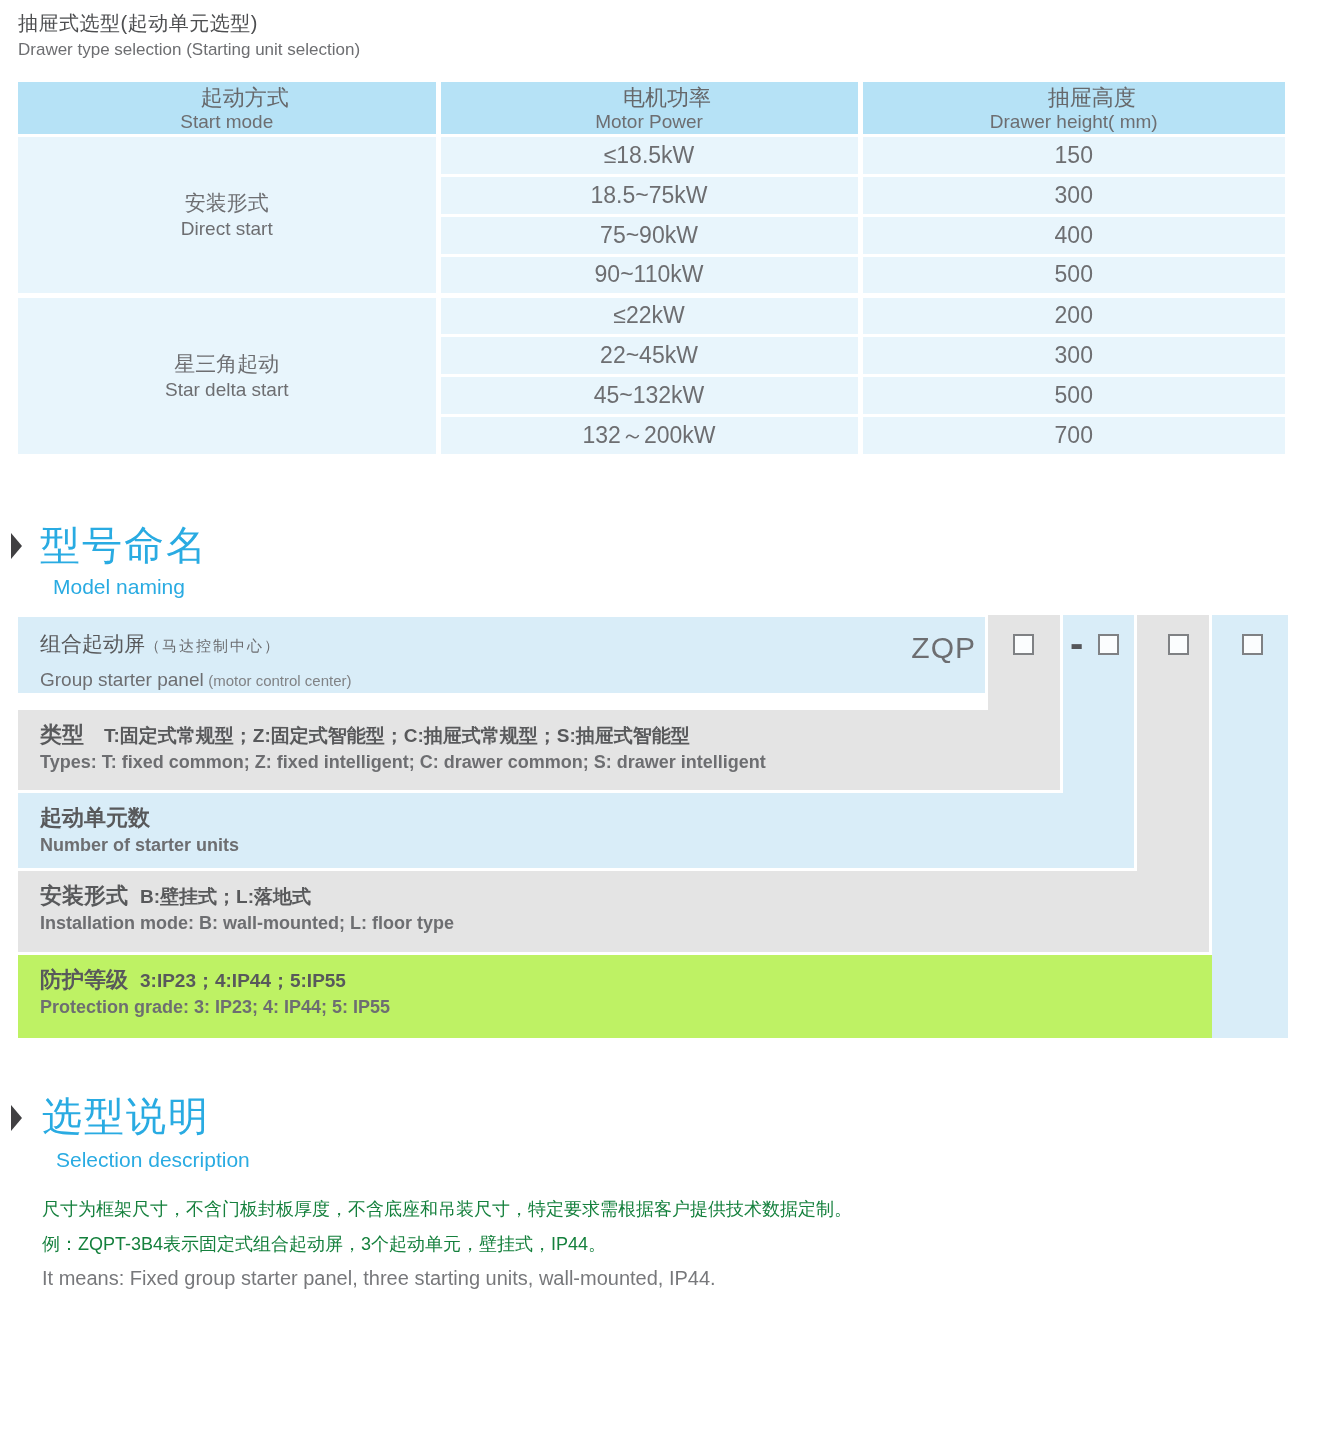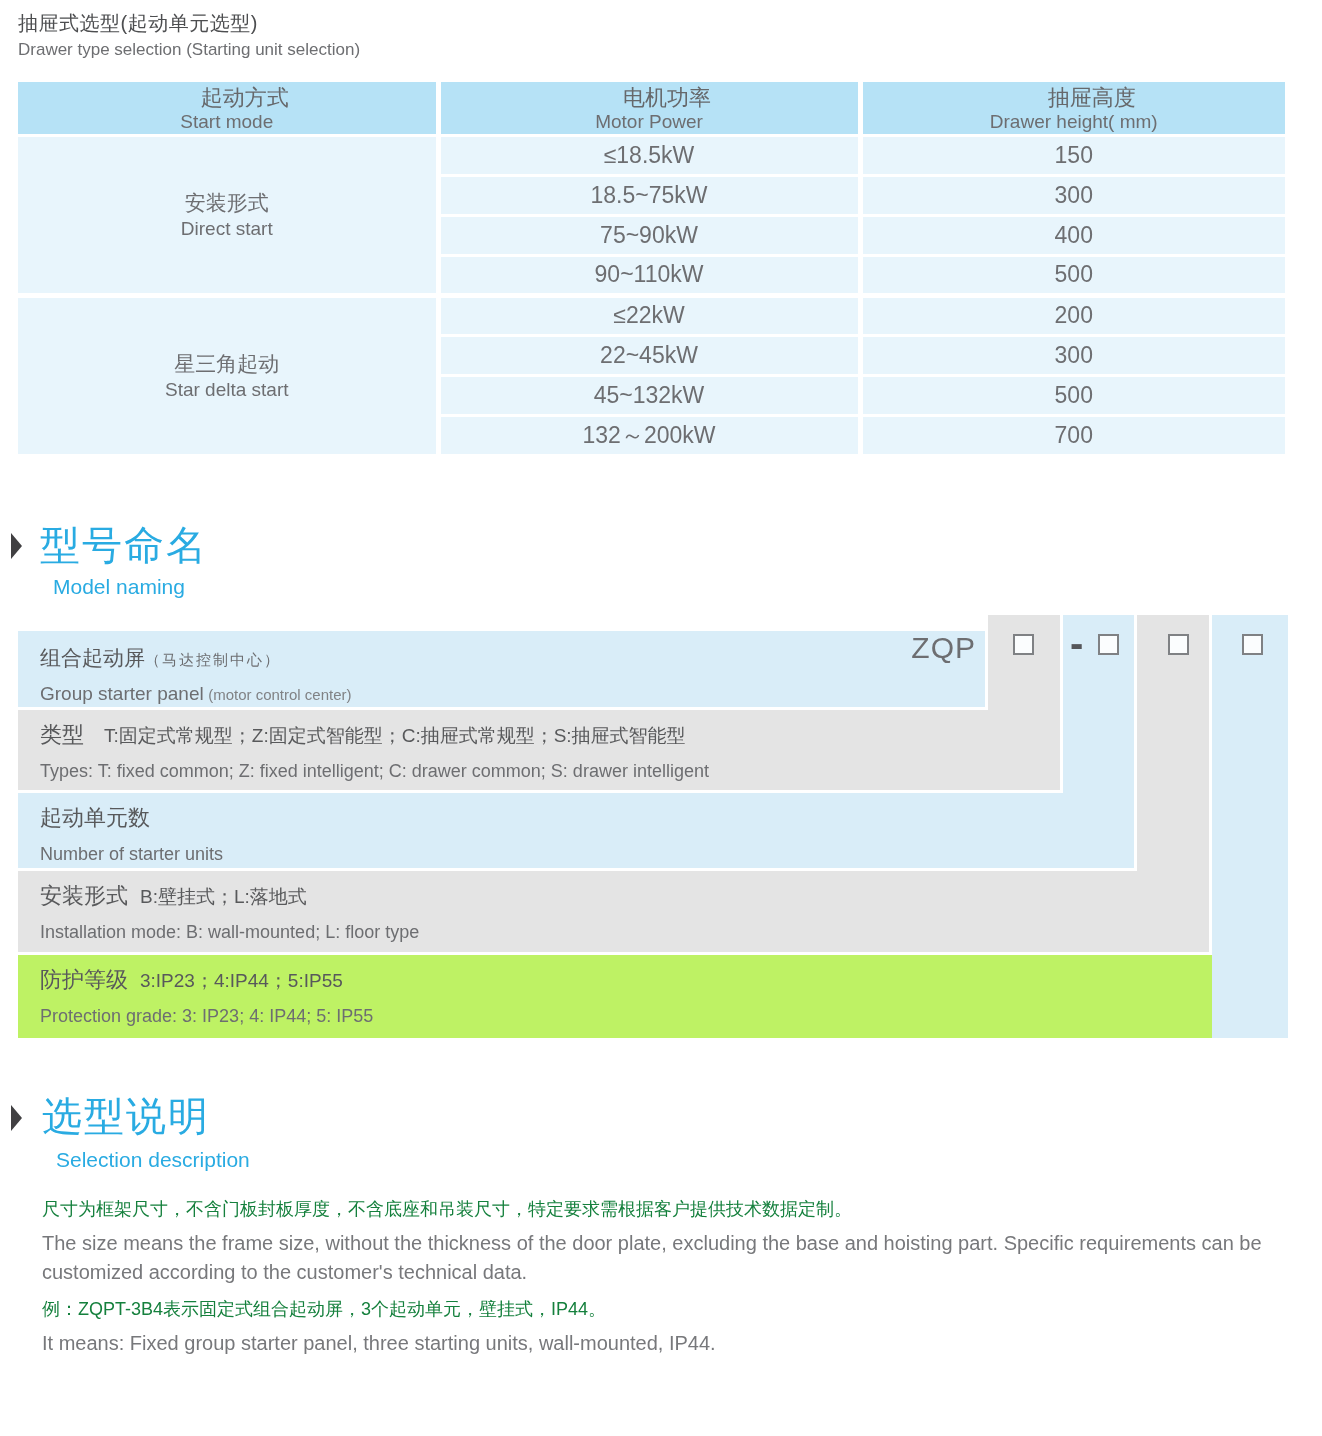--- a/index.html
+++ b/index.html
@@ -34,21 +34,21 @@
   .sec-zh { position:absolute; font-size:40px; color:#29abe2; letter-spacing:2px; line-height:48px; }
   .sec-en { position:absolute; font-size:21px; color:#29abe2; }
   #model-heading-zh { left:40px; top:521px; }
   #model-heading-en { left:53px; top:575px; }
   #sel-heading-zh { left:42px; top:1092px; }
   #sel-heading-en { left:56px; top:1148px; }
 
   
   .diagram { position:absolute; left:18px; top:615px; width:1270px; height:423px; }
   .band { position:absolute; left:0; }
-  #band1 { top:16px;     height:76px; width:970px;  background:#d9edf8; }
+  #band1 { top:2px;     height:76px; width:970px;  background:#d9edf8; }
   #band2 { top:95px;  height:80px; width:1045px; background:#e4e4e4; }
   #band3 { top:178px; height:75px; width:1069px; background:#d9edf8; }
   #band4 { top:256px; height:81px; width:1194px; background:#e4e4e4; }
   #band5 { top:340px; height:83px; width:1270px; background:#bef264; }
   .stripe { position:absolute; top:0; }
   #stripe1 { left:970px;  width:75px; height:175px; background:#e4e4e4; }
   #stripe2 { left:1045px; width:74px; height:253px; background:#d9edf8; }
   #stripe3 { left:1119px; width:75px; height:337px; background:#e4e4e4; }
   #stripe4 { left:1194px; width:76px; height:423px; background:#d9edf8; }
   .vline { position:absolute; top:0; width:3px; background:#ffffff; }
@@ -57,24 +57,24 @@
   #v3 { left:1116px; height:253px; }
   #v4 { left:1191px; height:337px; }
 
   .band-inner { padding:13px 0 0 22px; }
   .b1-zh-main { font-size:21px; color:#58595b; }
   .b1-zh-paren { font-size:15px; color:#6d6e71; letter-spacing:2px; }
   .b1-line2 { margin-top:11px; }
   .b1-en-main { font-size:19px; color:#6d6e71; }
   .b1-en-paren { font-size:15px; color:#808285; }
 
-  .band-inner2 { padding:10px 0 0 22px; }
+  .band-inner2 { padding:10px 0 0 22px;font-weight:bold; }
   .band-label { font-size:22px; color:#58595b; }
   .band-desc { font-size:19px; color:#58595b; margin-left:20px; }
-  .band-en { font-size:18px; color:#6d6e71; margin-top:11px; }
+  .band-en { font-size:18px; color:#6d6e71; margin-top:2px; }
 
   .code-prefix { position:absolute; left:880px; top:16px; width:78px; text-align:right; font-size:30px; color:#6d6e71; letter-spacing:1px; }
   .code-box { position:absolute; top:19px; width:21px; height:21px; border:2px solid #7f8184; background:#fbfdfe; }
   #box1 { left:995px; } #box2 { left:1080px; } #box3 { left:1150px; } #box4 { left:1224px; }
   .code-dash { position:absolute; left:1052px; top:13px; font-size:40px; font-weight:700; color:#55565a; line-height:30px; }
 
   
   .desc-paragraphs { position:absolute; left:42px; top:1194px; width:1246px; }
   .para-zh { font-size:18px; line-height:31px; color:#15803d; margin-bottom:4px; }
   .para-en { font-size:20px; line-height:29px; color:#77787b; margin-bottom:7px; }
@@ -218,18 +218,17 @@
     <div class="code-box" id="box3"></div>
     <div class="code-box" id="box4"></div>
   </div>
 
   <div class="tri" id="tri-sel"></div>
   <div class="sec-zh" id="sel-heading-zh">选型说明</div>
   <div class="sec-en" id="sel-heading-en">Selection description</div>
 
   <div class="desc-paragraphs">
     <div class="para-zh">尺寸为框架尺寸，不含门板封板厚度，不含底座和吊装尺寸，特定要求需根据客户提供技术数据定制。</div>
-    <div class="para-en">The size means the frame size, without the thickness of the door plate, excluding the base and hoisting part. Specific requirements can be customized according to the customer's technical data.</div>
     <div class="para-zh">例：ZQPT-3B4表示固定式组合起动屏，3个起动单元，壁挂式，IP44。</div>
     <div class="para-en">It means: Fixed group starter panel, three starting units, wall-mounted, IP44.</div>
   </div>
 
 </div>
 
 </body></html>

